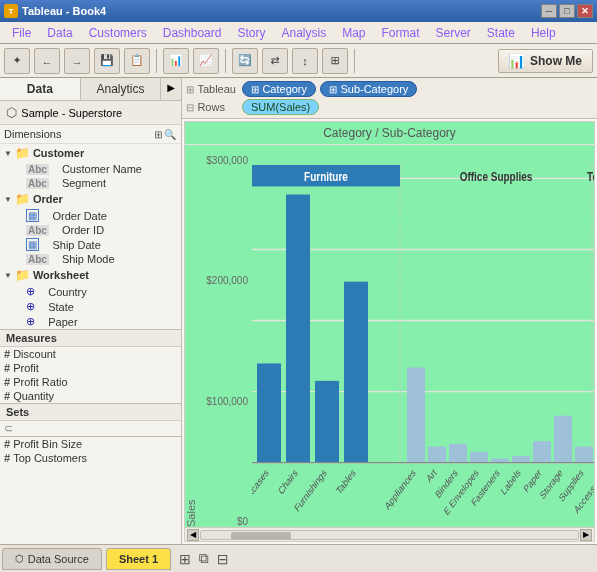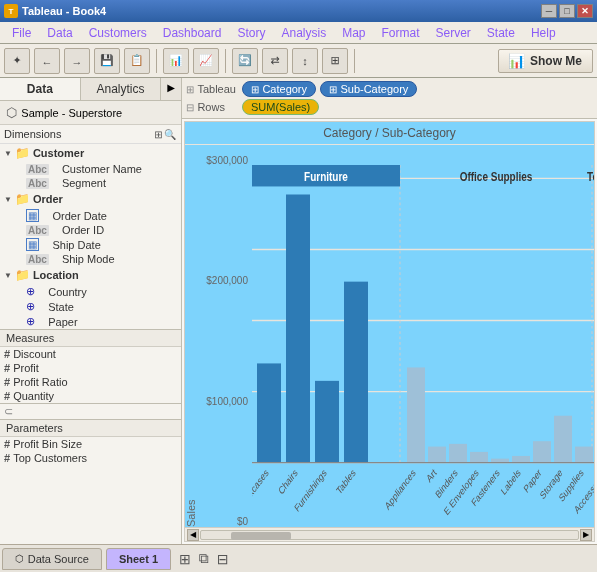--- a/index.html
+++ b/index.html
@@ -124,21 +124,21 @@
     }
     .indent2 { padding-left: 26px; gap: 13px; }
     .triangle { font-size: 8px; color: #555; }
     .folder-icon { color: #e8a000; font-size: 12px; }
     .abc-label { color: #888; font-size: 10px; font-weight: bold; background: #ddd; padding: 0 2px; border-radius: 1px; }
     .hash-label { color: #555; font-size: 11px; font-weight: bold; }
     .cal-icon { color: #4a7cc7; font-size: 10px; border: 1px solid #4a7cc7; padding: 0 1px; }
     .globe-icon { color: #22a; font-size: 11px; }
 
     .measures-section { border-top: 1px solid #c0bdb0; }
-    .section-title { padding: 2px 6px; font-size: 11px; font-weight: normal; color: #333; background: #eeebe4; border-bottom: 1px solid #d0cdc4; }
+    .section-title { padding: 2px 6px; font-size: 11px; font-weight: bold; color: #333; background: #eeebe4; border-bottom: 1px solid #d0cdc4; }
 
     .sets-section { border-top: 1px solid #c0bdb0; }
     .params-section { border-top: 1px solid #c0bdb0; }
 
     
     .right-panel {
       flex: 1;
       background: #f8f7f4;
       display: flex;
       flex-direction: column;
@@ -161,27 +161,27 @@
     }
     .shelf-pill {
       background: #b8d8e8;
       border: 1px solid #8ab8d0;
       border-radius: 10px;
       padding: 1px 8px;
       font-size: 11px; color: #1a3a5a;
       cursor: pointer; display: flex; align-items: center; gap: 3px;
     }
     .shelf-pill.blue { background: #3a7abf; color: white; border-color: #2a5a9f; }
-    .shelf-pill.green { background: #eab308; border-color: #78b870; color: #1a4a1a; text-align: center; }
+    .shelf-pill.green { background: #7dd3fc; border-color: #78b870; color: #1a4a1a; text-align: center; }
     .shelf-pill-icon { font-size: 10px; }
 
     
     .chart-container {
       flex: 1;
-      background: #7dd3fc;
+      background: #86efac;
       margin: 2px;
       border: 1px solid #d0cdc4;
       display: flex;
       flex-direction: column;
       overflow: hidden;
       position: relative;
     }
     .chart-title {
       text-align: center;
       font-size: 12px; color: #555;
@@ -224,21 +224,21 @@
     }
     .bottom-tab {
       padding: 2px 12px;
       font-size: 11px;
       cursor: pointer;
       border-right: 1px solid #c0bdb0;
       height: 100%;
       display: flex; align-items: center; gap: 4px;
     }
     .bottom-tab.data-source { background: #d8d4cc; color: #333; border: 1px solid #b0a898; margin: 2px; height: 22px; border-radius: 3px 3px 0 0; }
-    .bottom-tab.sheet { background: #c4b5fd; color: #333; border: 1px solid #b0a898; margin: 2px; height: 22px; border-radius: 3px 3px 0 0; font-weight: bold; }
+    .bottom-tab.sheet { background: #fde047; color: #333; border: 1px solid #b0a898; margin: 2px; height: 22px; border-radius: 3px 3px 0 0; font-weight: bold; }
     .bottom-icons { display: flex; gap: 4px; align-items: center; margin-left: 4px; }
     .bottom-icon { font-size: 14px; color: #555; cursor: pointer; padding: 2px; }
   </style>
 </head>
 <body>
 
 <div class="title-bar">
   <div class="title-bar-left">
     <div class="title-bar-icon">T</div>
     <span>Tableau - Book4</span>
@@ -345,21 +345,21 @@
         <span>Ship Date</span>
       </div>
       <div class="group-item indent2">
         <span class="abc-label">Abc</span>
         <span>Ship Mode</span>
       </div>
 
       <div class="group-header">
         <span class="triangle">▼</span>
         <span class="folder-icon">📁</span>
-        <span>Location</span>
+        <span>Worksheet</span>
       </div>
       <div class="group-item indent2">
         <span class="globe-icon">⊕</span>
         <span>Country</span>
       </div>
       <div class="group-item indent2">
         <span class="globe-icon">⊕</span>
         <span>State</span>
       </div>
       <div class="group-item indent2">
@@ -381,27 +381,27 @@
           <span class="hash-label">#</span>
           <span>Profit Ratio</span>
         </div>
         <div class="group-item">
           <span class="hash-label">#</span>
           <span>Quantity</span>
         </div>
       </div>
 
       <div class="sets-section">
+        <div class="section-title">Sets</div>
         <div class="group-item">
           <span style="color:#888; font-size:11px;">⊂</span>
         </div>
       </div>
 
       <div class="params-section">
-        <div class="section-title">Parameters</div>
         <div class="group-item">
           <span class="hash-label">#</span>
           <span>Profit Bin Size</span>
         </div>
         <div class="group-item">
           <span class="hash-label">#</span>
           <span>Top Customers</span>
         </div>
       </div>
     </div>

